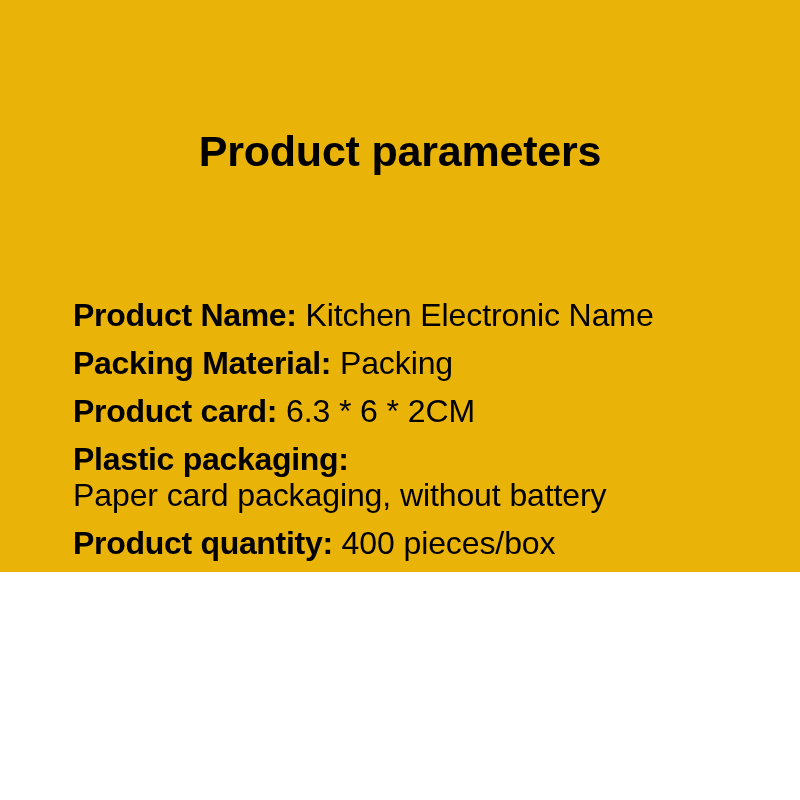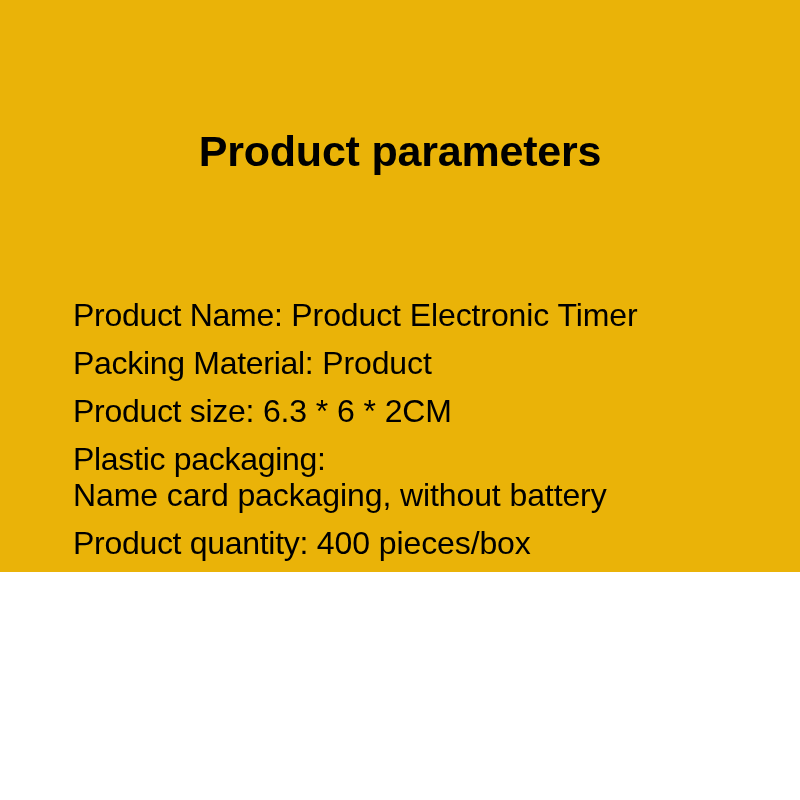--- a/index.html
+++ b/index.html
@@ -60,21 +60,21 @@
   
   .spec-row + .spec-row {
     margin-top: 12px;
   }
   
   .spec-row.continuation {
     margin-top: 0;
   }
 
   .spec-label {
-    font-weight: 400;
+    font-weight: 700;
     letter-spacing: -0.3px;
     text-align: center;
   }
 
   .spec-value {
     font-weight: 400;
   }
 
   .spec-note {
     font-weight: 400;
@@ -84,38 +84,38 @@
 <body>
 
 <div class="page">
 
   <div class="spec-title">Product parameters</div>
 
   <div class="spec-list">
 
     <div class="spec-row">
       <span class="spec-label">Product Name:</span>
-      <span class="spec-value">Product Electronic Timer</span>
+      <span class="spec-value">Kitchen Electronic Name</span>
     </div>
 
     <div class="spec-row">
       <span class="spec-label">Packing Material:</span>
-      <span class="spec-value">Product</span>
+      <span class="spec-value">Packing</span>
     </div>
 
     <div class="spec-row">
-      <span class="spec-label">Product size:</span>
+      <span class="spec-label">Product card:</span>
       <span class="spec-value">6.3 * 6 * 2CM</span>
     </div>
 
     <div class="spec-row">
       <span class="spec-label">Plastic packaging:</span>
     </div>
     <div class="spec-row continuation">
-      <span class="spec-note">Name card packaging, without battery</span>
+      <span class="spec-note">Paper card packaging, without battery</span>
     </div>
 
     <div class="spec-row">
       <span class="spec-label">Product quantity:</span>
       <span class="spec-value">400 pieces/box</span>
     </div>
 
   </div>
 </div>
 

